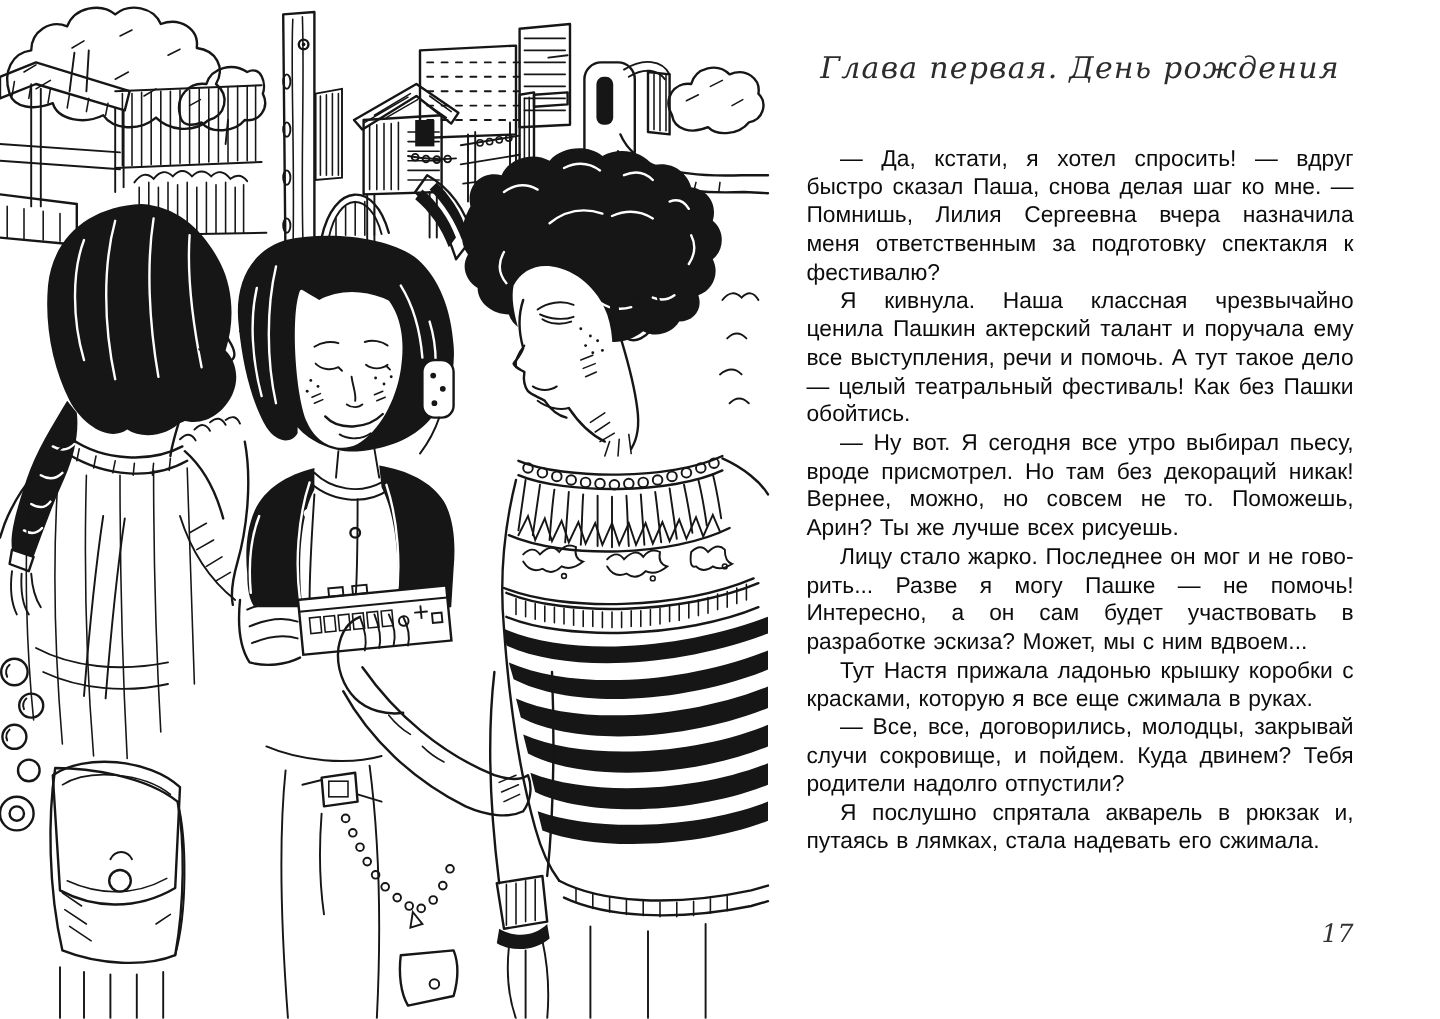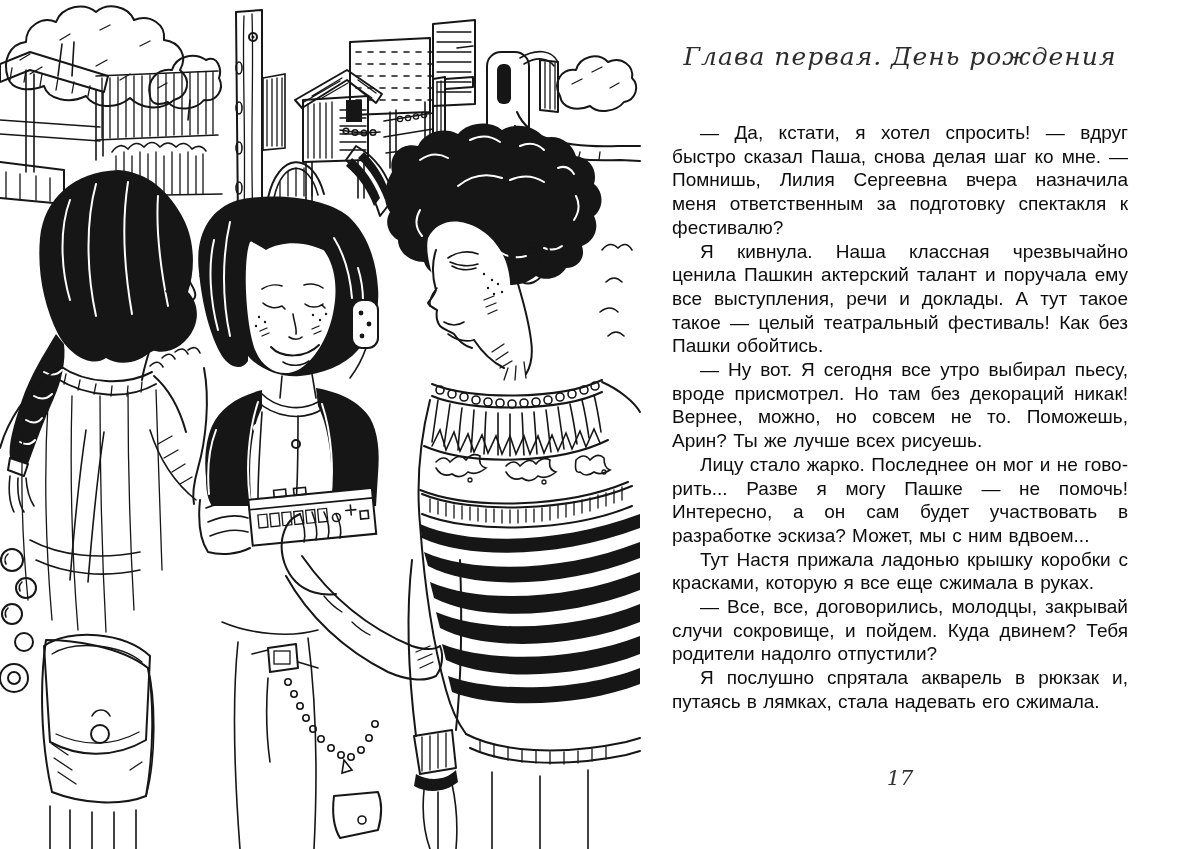--- a/index.html
+++ b/index.html
@@ -6,21 +6,21 @@
   body{width:1200px;height:849px;overflow:hidden;font-family:"Liberation Sans",sans-serif;color:#111;}
   .spread{position:relative;width:1200px;height:849px;background:#fff;padding-left:12px;}
   .illustration-wrap{position:absolute;left:0;top:0;width:648px;height:849px;}
   .text-page{position:absolute;left:672px;top:0;width:456px;height:849px;}
   .chapter-header{position:absolute;left:0;top:42px;width:456px;text-align:center;
     font-family:"DejaVu Serif","Liberation Serif",serif;font-style:italic;font-weight:400;
     font-size:25px;letter-spacing:1px;color:#2c2c2c;margin:0;}
   .body-text{position:absolute;left:0;top:88px;width:456px;margin-top:33px;}
   .para{margin:0;text-indent:28px;text-align:justify;font-size:19px;line-height:23.7px;
     color:#0d0d0d;word-spacing:1px;}
-  .page-number{position:absolute;left:0;top:766px;width:456px;text-align:center;
+  .page-number{position:absolute;left:0;top:766px;width:456px;text-align:right;
     font-family:"DejaVu Serif","Liberation Serif",serif;font-style:italic;
     font-size:21px;color:#333;}
   svg .ln{fill:none;stroke:#161616;stroke-width:2;stroke-linecap:round;stroke-linejoin:round;}
   svg .th{fill:none;stroke:#161616;stroke-width:1.3;stroke-linecap:round;}
   svg .md{fill:none;stroke:#161616;stroke-width:1.6;stroke-linecap:round;}
   svg .blk{fill:#161616;stroke:none;}
   svg .wht{fill:#ffffff;stroke:none;}
   svg .wln{fill:none;stroke:#ffffff;stroke-width:2;stroke-linecap:round;}
 </style>
 </head>
@@ -331,21 +331,21 @@
         </g>
       </g>
     </svg>
   </div>
 
   <div class="text-page">
     <h1 class="chapter-header">Глава первая. День рождения</h1>
 
     <div class="body-text">
       <p class="para">— Да, кстати, я хотел спросить! — вдруг быстро сказал Паша, снова делая шаг ко мне. — Помнишь, Лилия Сергеевна вчера назначила меня ответствен­ным за подготовку спектакля к фестивалю?</p>
-      <p class="para">Я кивнула. Наша классная чрезвычайно ценила Пашкин актерский талант и поручала ему все выступ­ления, речи и доклады. А тут такое такое — целый театральный фестиваль! Как без Пашки обойтись.</p>
+      <p class="para">Я кивнула. Наша классная чрезвычайно ценила Пашкин актерский талант и поручала ему все выступ­ления, речи и помочь. А тут такое дело — целый театральный фестиваль! Как без Пашки обойтись.</p>
       <p class="para">— Ну вот. Я сегодня все утро выбирал пьесу, вроде присмотрел. Но там без декораций никак! Вернее, можно, но совсем не то. Поможешь, Арин? Ты же лучше всех рисуешь.</p>
       <p class="para">Лицу стало жарко. Последнее он мог и не гово­рить... Разве я могу Пашке — не помочь! Интересно, а он сам будет участвовать в разработке эскиза? Может, мы с ним вдвоем...</p>
       <p class="para">Тут Настя прижала ладонью крышку коробки с красками, которую я все еще сжимала в руках.</p>
       <p class="para">— Все, все, договорились, молодцы, закрывай случи сокровище, и пойдем. Куда двинем? Тебя роди­тели надолго отпустили?</p>
       <p class="para">Я послушно спрятала акварель в рюкзак и, пута­ясь в лямках, стала надевать его сжимала.</p>
     </div>
 
     <div class="page-number">17</div>
   </div>
 </div>

